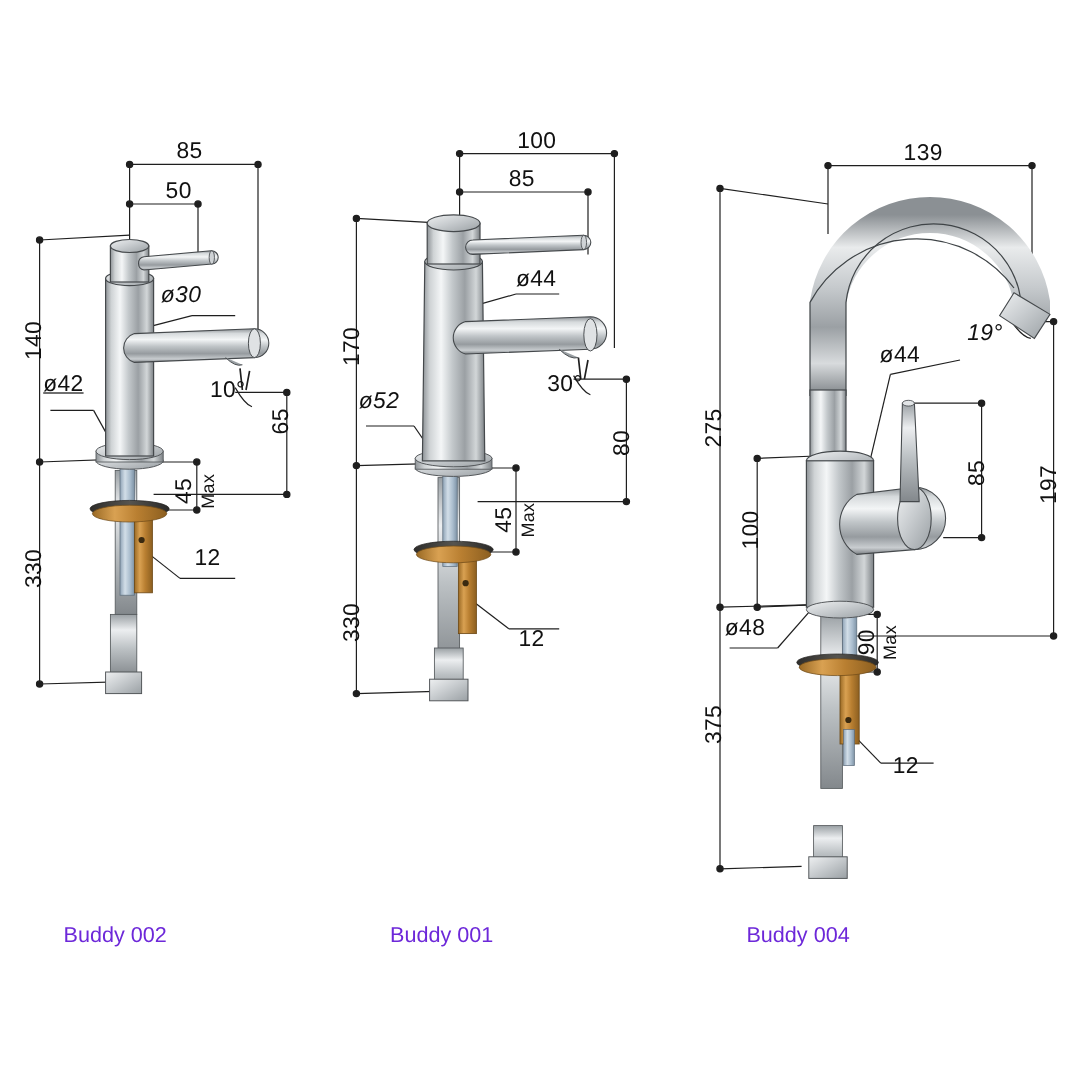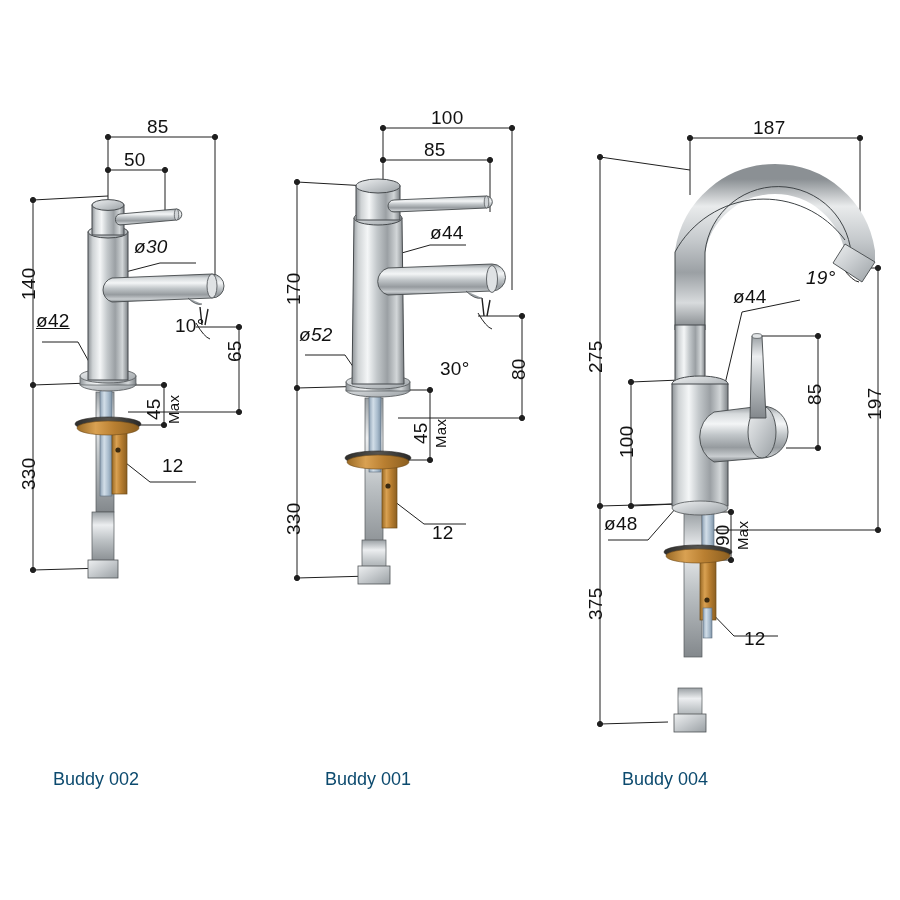--- a/index.html
+++ b/index.html
@@ -3,21 +3,21 @@
 <meta charset="utf-8">
 <style>
   html,body{margin:0;padding:0;background:#ffffff;}
   body{width:900px;height:900px;position:relative;overflow:hidden;
        font-family:"Liberation Sans","DejaVu Sans",sans-serif;color:#1a1a1a;}
   .stage{position:absolute;inset:0;}
   svg{position:absolute;left:0;top:0;width:900px;height:900px;overflow:visible;}
   .dimtxt{position:absolute;font-size:19px;color:#111;white-space:nowrap;letter-spacing:.3px;}
   .dimtxt.vert{transform-origin:left top;transform:rotate(-90deg);}
   .dimtxt.small{font-size:15px;}
-  .label{position:absolute;font-size:18px;color:#0c4a6e;white-space:nowrap;}
+  .label{position:absolute;font-size:18px;color:#6d28d9;white-space:nowrap;}
 </style>
 </head>
 <body>
 
 <div class="stage">
 
 <svg viewBox="0 0 900 900">
   <defs>
     <linearGradient id="chromeV" x1="0" y1="0" x2="1" y2="0">
       <stop offset="0%" stop-color="#8e9397"></stop>
@@ -315,44 +315,44 @@
     <rect x="703" y="608" width="9" height="30" fill="url(#pipeG)" stroke="#5d6d7c" stroke-width=".6"></rect>
     <ellipse cx="698" cy="552" rx="34" ry="7" fill="url(#gaskG)" stroke="#232220" stroke-width=".6"></ellipse>
     <ellipse cx="698" cy="556" rx="32" ry="7" fill="url(#brassG)" stroke="#6e4a17" stroke-width=".6"></ellipse>
     <ellipse cx="700" cy="508" rx="28" ry="7" fill="url(#chromeCap)" stroke="#4f5356" stroke-width=".8"></ellipse>
     <rect x="678" y="688" width="24" height="42" fill="url(#chromeThin)" stroke="#55595c" stroke-width=".7"></rect>
     <rect x="674" y="714" width="32" height="18" fill="url(#chromeCap)" stroke="#4f5356" stroke-width=".8"></rect>
   </g>
 </svg>
 
 <div class="dimtxt" style="left:147px;top:116px;">85</div>
-<div class="dimtxt" style="left:124px;top:149px;text-align:right;">50</div>
+<div class="dimtxt" style="left:138px;top:149px;text-align:right;">50</div>
 <div class="dimtxt" style="left:134px;top:236px;font-style:italic;">ø30</div>
 <div class="dimtxt" style="left:36px;top:310px;text-decoration:underline;">ø42</div>
 <div class="dimtxt vert" style="left:18px;top:300px;">140</div>
 <div class="dimtxt vert" style="left:18px;top:490px;">330</div>
 <div class="dimtxt vert" style="left:224px;top:362px;">65</div>
 <div class="dimtxt" style="left:163px;top:315px;margin-left:12px;">10°</div>
 <div class="dimtxt vert" style="left:143px;top:420px;">45</div>
 <div class="dimtxt vert small" style="left:165px;top:424px;">Max</div>
 <div class="dimtxt" style="left:162px;top:455px;">12</div>
 
 <div class="dimtxt" style="left:431px;top:107px;">100</div>
 <div class="dimtxt" style="left:424px;top:139px;">85</div>
 <div class="dimtxt" style="left:430px;top:222px;">ø44</div>
 <div class="dimtxt" style="left:299px;top:324px;font-style:italic;">ø52</div>
 <div class="dimtxt vert" style="left:283px;top:305px;">170</div>
 <div class="dimtxt vert" style="left:283px;top:535px;">330</div>
 <div class="dimtxt vert" style="left:508px;top:380px;">80</div>
-<div class="dimtxt" style="left:440px;top:310px;margin-top:48px;">30°</div>
+<div class="dimtxt" style="left:456px;top:310px;">30°</div>
 <div class="dimtxt vert" style="left:410px;top:444px;">45</div>
 <div class="dimtxt vert small" style="left:432px;top:448px;">Max</div>
 <div class="dimtxt" style="left:432px;top:522px;">12</div>
 
-<div class="dimtxt" style="left:753px;top:117px;">187</div>
+<div class="dimtxt" style="left:753px;top:117px;">139</div>
 <div class="dimtxt" style="left:806px;top:267px;font-style:italic;">19°</div>
 <div class="dimtxt" style="left:733px;top:286px;">ø44</div>
 <div class="dimtxt vert" style="left:585px;top:373px;">275</div>
 <div class="dimtxt vert" style="left:616px;top:458px;">100</div>
 <div class="dimtxt vert" style="left:864px;top:420px;">197</div>
 <div class="dimtxt vert" style="left:804px;top:405px;">85</div>
 <div class="dimtxt" style="left:604px;top:513px;text-align:right;">ø48</div>
 <div class="dimtxt vert" style="left:712px;top:546px;">90</div>
 <div class="dimtxt vert small" style="left:734px;top:550px;">Max</div>
 <div class="dimtxt vert" style="left:585px;top:620px;">375</div>

